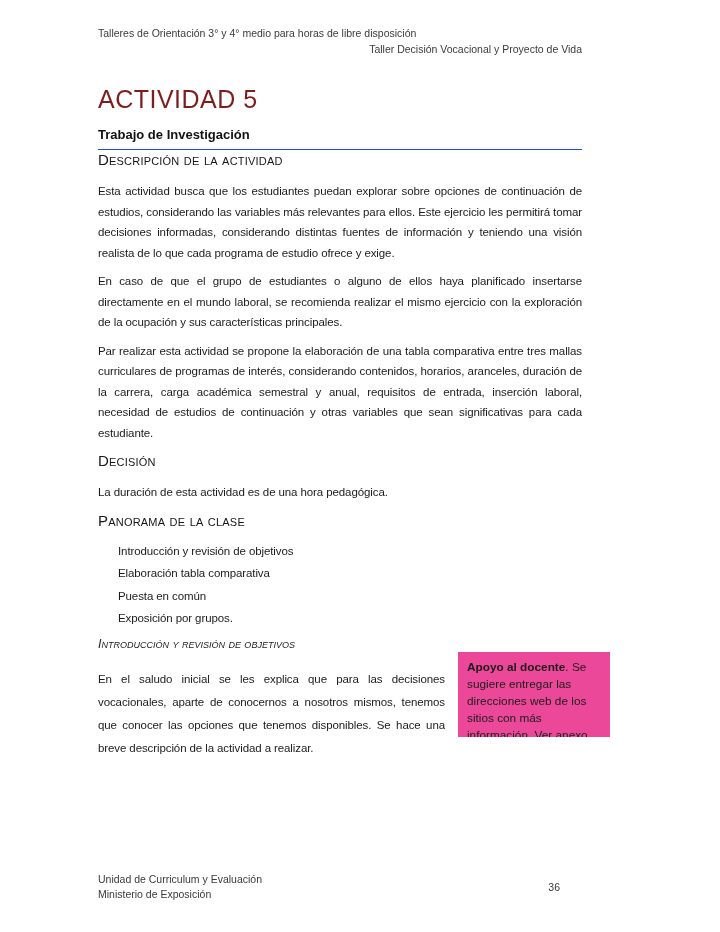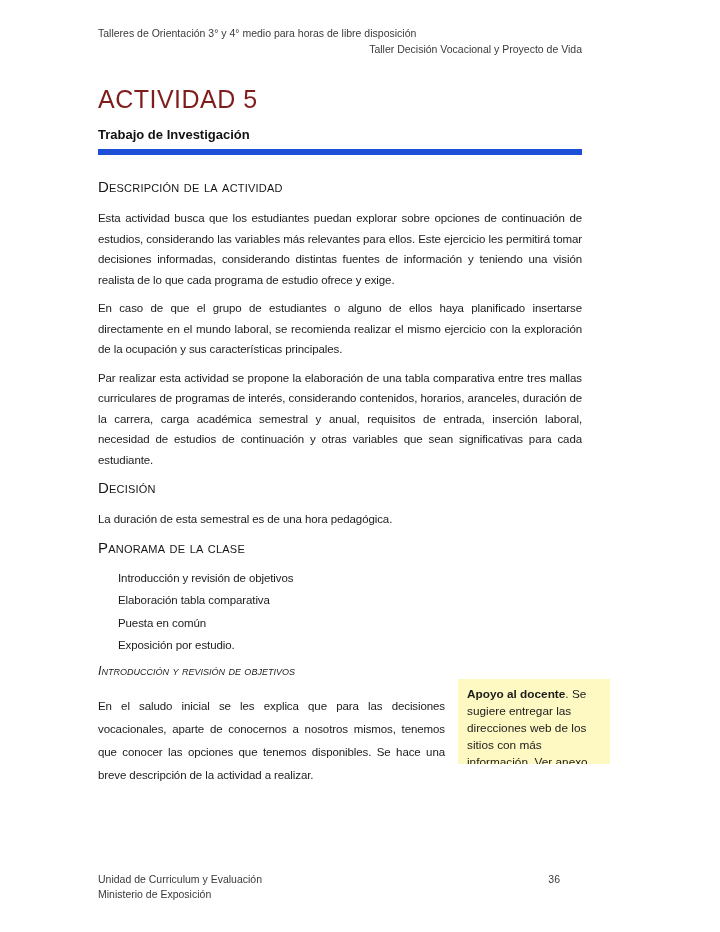--- a/index.html
+++ b/index.html
@@ -21,33 +21,33 @@
   
   h1.doc-title {
     margin-top: 30px;
     font-size: 25px; font-weight: 400; letter-spacing: 0.5px;
     color: #7f1d1d; line-height: 26px;
   }
   h2.doc-subtitle {
     margin-top: 14px;
     font-size: 13px; font-weight: 700; color: #111; line-height: 17px;
     padding-bottom: 6px;
-    border-bottom: 6px solid #1d4ed8;
+    border-bottom: 1px solid #1d4ed8;
   }
 
   
   h3.sc {
     font-variant: small-caps;
     font-weight: 400;
     font-size: 15px; line-height: 20px;
     color: #161616;
     letter-spacing: 0.2px;
     margin: 0 0 11px 0;
   }
-  h3.sc.first { margin-top: 22px; }
+  h3.sc.first { }
   h3.sc.mid   { margin-top: 1px; }
   h3.sc.pan   { margin: 0 0 9px 0; }
 
   h4.sc-italic {
     font-variant: small-caps;
     font-style: italic;
     font-weight: 400;
     font-size: 12.5px; line-height: 16px;
     color: #222;
     margin: 6px 0 0 0;
@@ -66,33 +66,33 @@
 
   
   .intro-row { display: flex; gap: 13px; width: 512px; }
   .intro-row p.intro-p {
     width: 347px; margin: 16px 0 0 0;
     font-size: 11.5px; line-height: 23px; letter-spacing: -0.1px;
     text-align: justify;
   }
   aside.callout {
     width: 152px; height: 85px;
-    background: #fef9c3;
+    background: #ec4899;
     padding: 7px 9px 0 9px;
     overflow: hidden;
     font-size: 11.8px; line-height: 17px;
     color: #1b1b1b;
   }
   aside.callout .b { font-weight: 700; }
 
   
   .doc-footer {
     position: absolute; left: 98px; right: 80px; top: 872px;
     font-size: 10.5px; color: #3a3a3a; line-height: 15px;
-    display: flex; justify-content: space-between; align-items: flex-start;
+    display: flex; justify-content: space-between; align-items: center;
   }
   .doc-footer .f-right { padding-right: 22px; }
 </style>
 </head>
 <body>
 
 <div class="page">
 
   <header class="doc-header">
     <div class="h-left">Talleres de Orientación 3° y 4° medio para horas de libre disposición</div>
@@ -106,30 +106,30 @@
   <h3 class="sc first">Descripción de la actividad</h3>
 
   <p class="body">Esta actividad busca que los estudiantes puedan explorar sobre opciones de continuación de estudios, considerando las variables más relevantes para ellos. Este ejercicio les permitirá tomar decisiones informadas, considerando distintas fuentes de información y teniendo una visión realista de lo que cada programa de estudio ofrece y exige.</p>
 
   <p class="body">En caso de que el grupo de estudiantes o alguno de ellos haya planificado insertarse directamente en el mundo laboral, se recomienda realizar el mismo ejercicio con la exploración de la ocupación y sus características principales.</p>
 
   <p class="body">Par realizar esta actividad se propone la elaboración de una tabla comparativa entre tres mallas curriculares de programas de interés, considerando contenidos, horarios, aranceles, duración de la carrera, carga académica semestral y anual, requisitos de entrada, inserción laboral, necesidad de estudios de continuación y otras variables que sean significativas para cada estudiante.</p>
 
   <h3 class="sc mid">Decisión</h3>
 
-  <p class="body">La duración de esta semestral es de una hora pedagógica.</p>
+  <p class="body">La duración de esta actividad es de una hora pedagógica.</p>
 
   <h3 class="sc pan">Panorama de la clase</h3>
 
 
   <ul class="plain-list">
     <li>Introducción y revisión de objetivos</li>
     <li>Elaboración tabla comparativa</li>
     <li>Puesta en común</li>
-    <li>Exposición por estudio.</li>
+    <li>Exposición por grupos.</li>
   </ul>
 
   <h4 class="sc-italic">Introducción y revisión de objetivos</h4>
 
   <div class="intro-row">
     <p class="intro-p">En el saludo inicial se les explica que para las decisiones vocacionales, aparte de conocernos a nosotros mismos, tenemos que conocer las opciones que tenemos disponibles. Se hace una breve descripción de la actividad a realizar.</p>
     <aside class="callout">
       <span class="b">Apoyo al docente</span><span>. Se sugiere entregar las direcciones web de los sitios con más información. Ver anexo.</span>
     </aside>
   </div>

